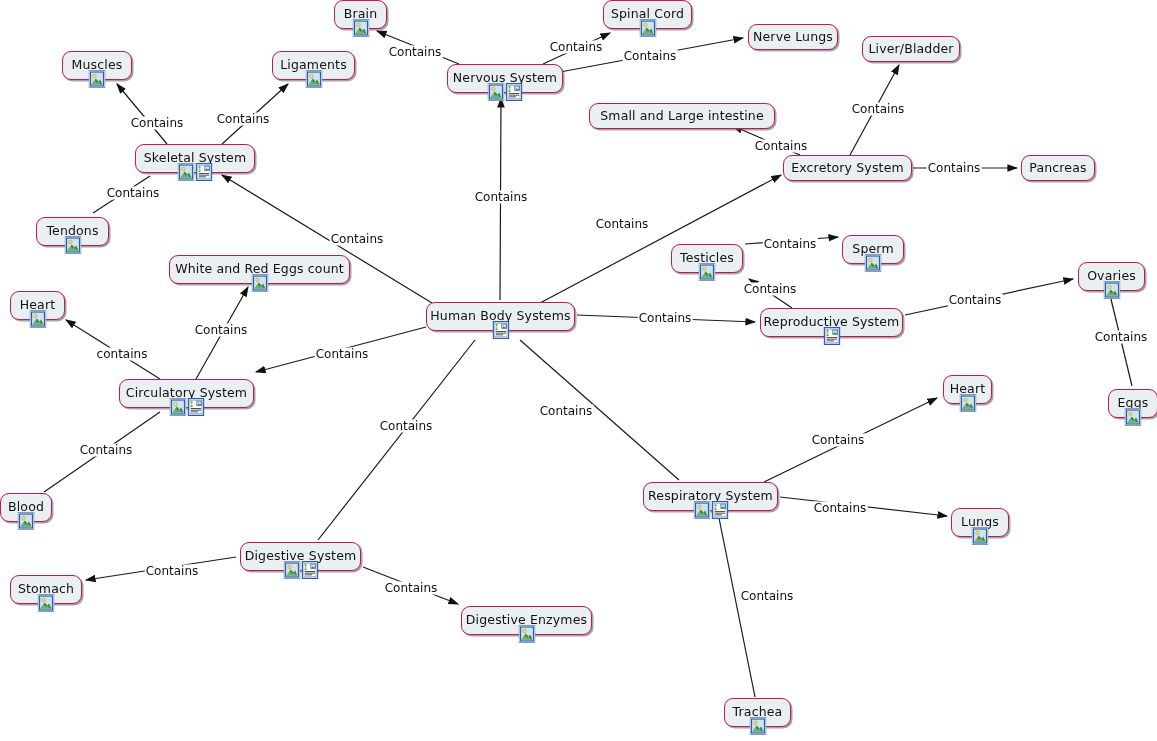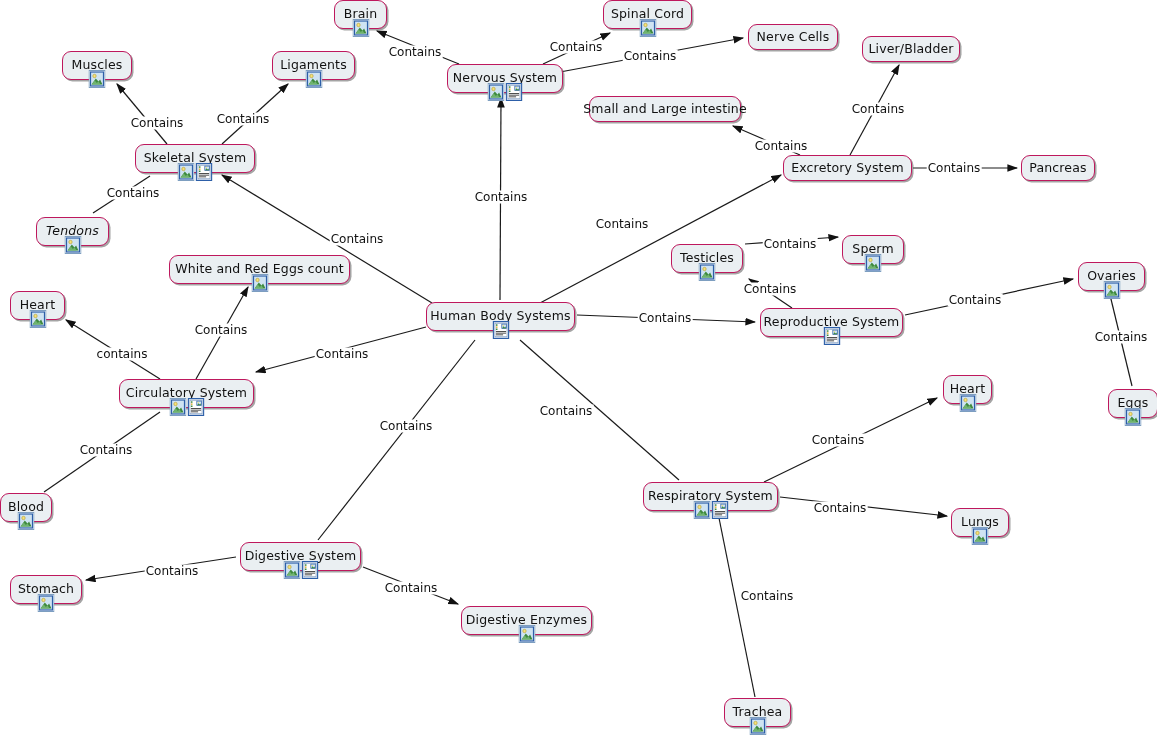--- a/index.html
+++ b/index.html
@@ -219,21 +219,21 @@
               <rect x="0.5" y="0.5" width="16" height="17" fill="#ffffff" stroke="#7d9ec0" stroke-width="1"></rect>
               <rect x="2" y="2" width="13" height="14" fill="#cfe3f2" stroke="#2d5fa8" stroke-width="1.2"></rect>
               <circle cx="6" cy="6" r="1.7" fill="#f5e27a" stroke="#b59b2e" stroke-width="0.6"></circle>
               <path d="M3 14.5 L7.3 8.4 L10 11.6 L11.6 9.6 L14 14.5 Z" fill="#3f8a3f"></path>
               <path d="M3 14.5 L6.2 10.4 L8.4 13 L10 11.2 L12 14.5 Z" fill="#6fb36f"></path>
             </svg>
           </span>
         </div>
       </div>
       <div class="node" style="left: 748px; top: 24px; width: 90px; height: 26px;">
-        <span class="node-label">Nerve Cells</span>
+        <span class="node-label">Nerve Lungs</span>
       </div>
       <div class="node" style="left: 135px; top: 144px; width: 120px; height: 29px;">
         <span class="node-label">Skeletal System</span>
         <div class="node-icons">
           <span style="display: block;">
             <svg class="ic" viewBox="0 0 17 18" xmlns="http://www.w3.org/2000/svg">
               <rect x="0.5" y="0.5" width="16" height="17" fill="#ffffff" stroke="#7d9ec0" stroke-width="1"></rect>
               <rect x="2" y="2" width="13" height="14" fill="#cfe3f2" stroke="#2d5fa8" stroke-width="1.2"></rect>
               <circle cx="6" cy="6" r="1.7" fill="#f5e27a" stroke="#b59b2e" stroke-width="0.6"></circle>
               <path d="M3 14.5 L7.3 8.4 L10 11.6 L11.6 9.6 L14 14.5 Z" fill="#3f8a3f"></path>
@@ -278,38 +278,38 @@
             <svg class="ic" viewBox="0 0 17 18" xmlns="http://www.w3.org/2000/svg">
               <rect x="0.5" y="0.5" width="16" height="17" fill="#ffffff" stroke="#7d9ec0" stroke-width="1"></rect>
               <rect x="2" y="2" width="13" height="14" fill="#cfe3f2" stroke="#2d5fa8" stroke-width="1.2"></rect>
               <circle cx="6" cy="6" r="1.7" fill="#f5e27a" stroke="#b59b2e" stroke-width="0.6"></circle>
               <path d="M3 14.5 L7.3 8.4 L10 11.6 L11.6 9.6 L14 14.5 Z" fill="#3f8a3f"></path>
               <path d="M3 14.5 L6.2 10.4 L8.4 13 L10 11.2 L12 14.5 Z" fill="#6fb36f"></path>
             </svg>
           </span>
         </div>
       </div>
-      <div class="node" style="left: 36px; top: 217px; width: 73px; height: 29px; font-style: italic;">
+      <div class="node" style="left: 36px; top: 217px; width: 73px; height: 29px;">
         <span class="node-label">Tendons</span>
         <div class="node-icons">
           <span style="display: block;">
             <svg class="ic" viewBox="0 0 17 18" xmlns="http://www.w3.org/2000/svg">
               <rect x="0.5" y="0.5" width="16" height="17" fill="#ffffff" stroke="#7d9ec0" stroke-width="1"></rect>
               <rect x="2" y="2" width="13" height="14" fill="#cfe3f2" stroke="#2d5fa8" stroke-width="1.2"></rect>
               <circle cx="6" cy="6" r="1.7" fill="#f5e27a" stroke="#b59b2e" stroke-width="0.6"></circle>
               <path d="M3 14.5 L7.3 8.4 L10 11.6 L11.6 9.6 L14 14.5 Z" fill="#3f8a3f"></path>
               <path d="M3 14.5 L6.2 10.4 L8.4 13 L10 11.2 L12 14.5 Z" fill="#6fb36f"></path>
             </svg>
           </span>
         </div>
       </div>
       <div class="node" style="left: 783px; top: 155px; width: 129px; height: 26px;">
         <span class="node-label">Excretory System</span>
       </div>
-      <div class="node" style="left: 589px; top: 96px; width: 152px; height: 26px;">
+      <div class="node" style="left: 589px; top: 103px; width: 186px; height: 26px;">
         <span class="node-label">Small and Large intestine</span>
       </div>
       <div class="node" style="left: 862px; top: 36px; width: 98px; height: 26px;">
         <span class="node-label">Liver/Bladder</span>
       </div>
       <div class="node" style="left: 1021px; top: 155px; width: 74px; height: 26px; justify-content: center;">
         <span class="node-label">Pancreas</span>
       </div>
       <div class="node" style="left: 760px; top: 308px; width: 143px; height: 29px;">
         <span class="node-label">Reproductive System</span>

